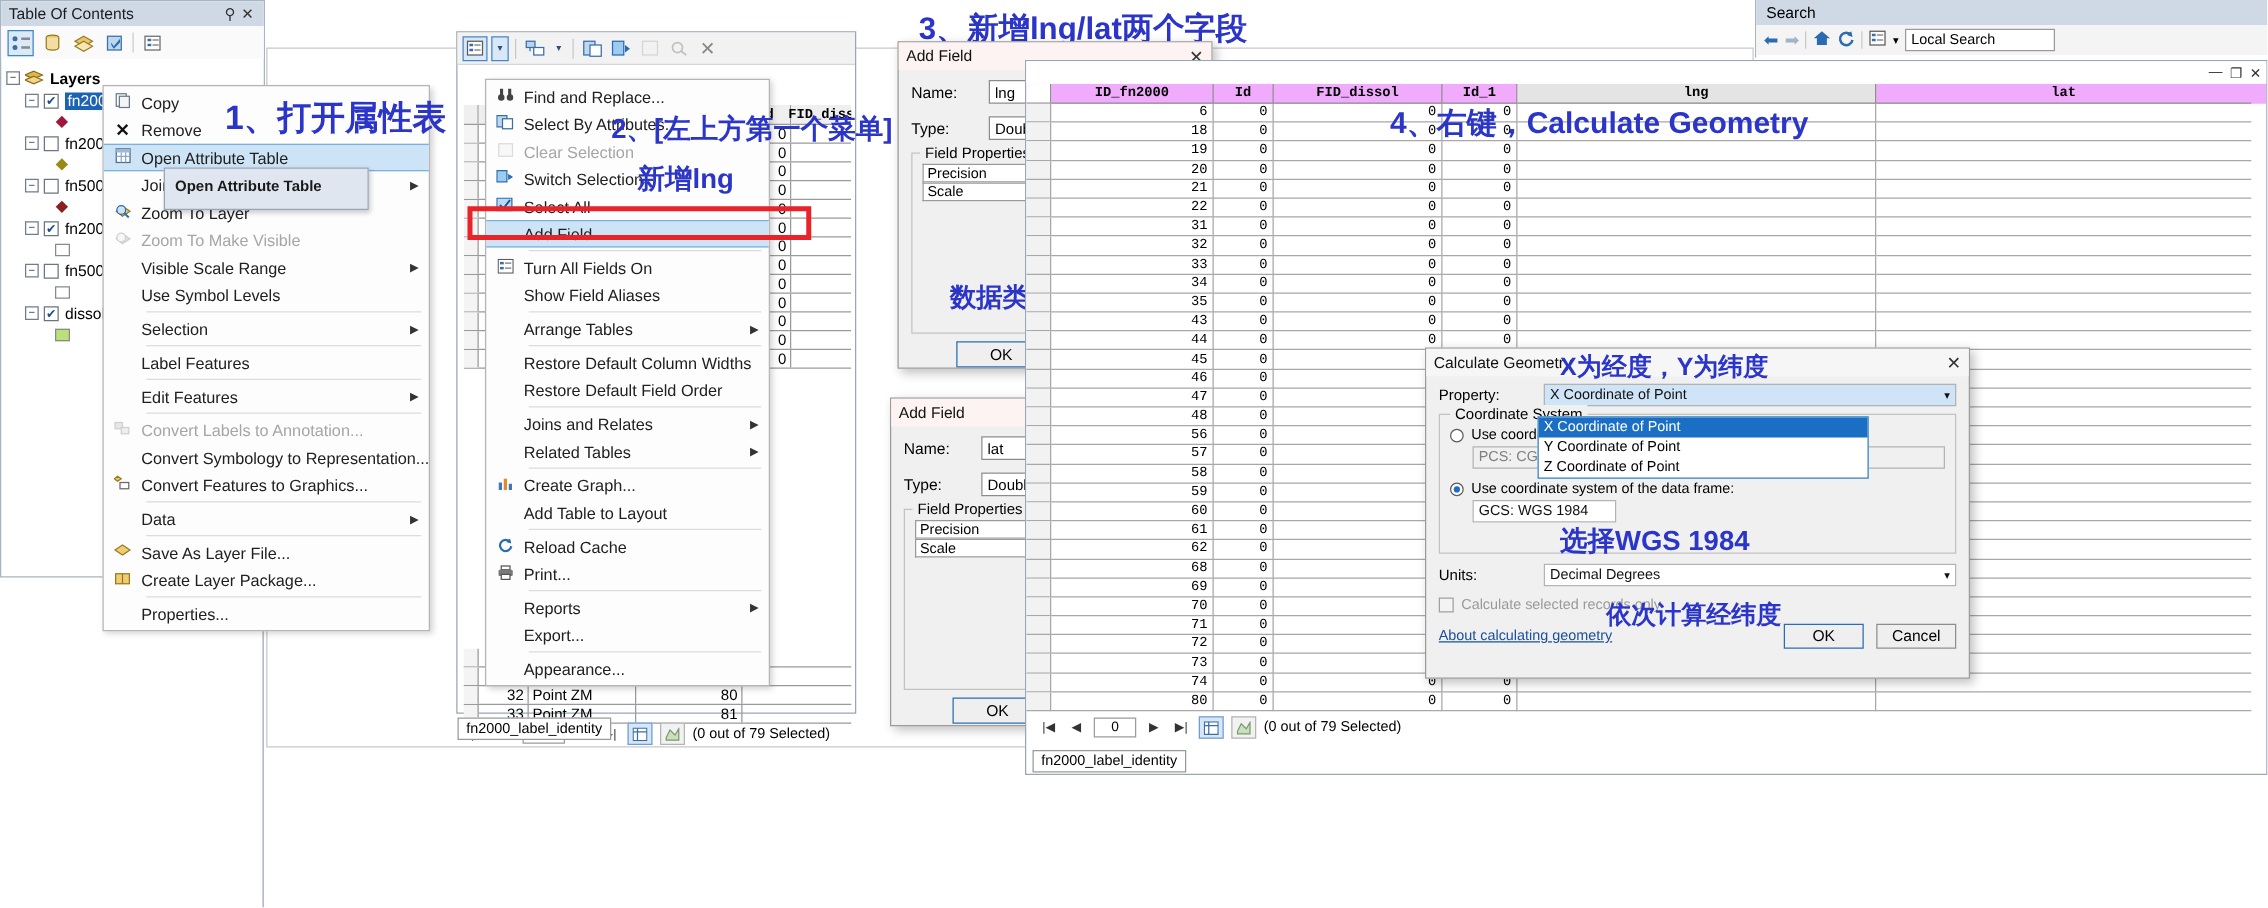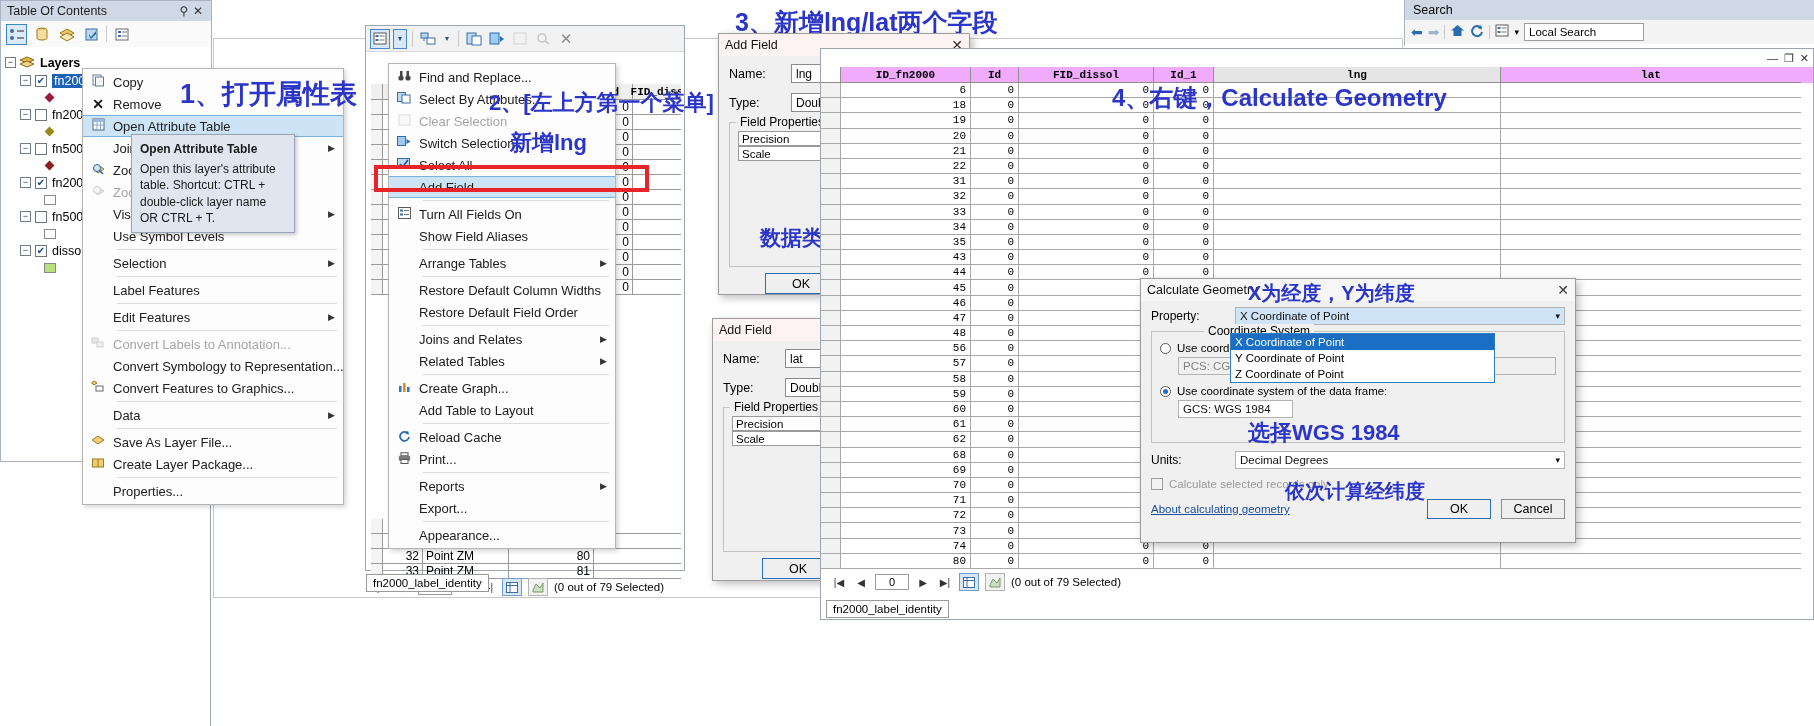--- a/index.html
+++ b/index.html
@@ -396,21 +396,20 @@
   </div>
   <div class="msep"></div>
   <div class="mi">
     <span class="ico"></span>
     <span class="lbl">Properties...</span>
   </div>
 </div>
 
 <div id="tooltip" class="abs">
   <div class="tt-h">Open Attribute Table</div>
-  <div>Open this layer's attribute table. Shortcut: CTRL + double-click layer name OR CTRL + T.</div>
 </div>
 
 <div class="abs anno" style="left:180px;top:76px;font-size:27px;">1、打开属性表</div>
 
 <div id="tablewin" class="abs">
   <div class="toolbar" style="height:26px;">
     <div class="tbtn boxed">
       <svg width="14" height="13" viewBox="0 0 14 13">
           <rect x="1" y="1" width="12" height="11" fill="#fff" stroke="#5a5a5a"></rect>
           <rect x="2.5" y="3" width="3" height="2" fill="#3a6ea5"></rect>
@@ -1150,21 +1149,21 @@
   <div style="padding:6px 10px 0 10px;">
     <div style="display:flex;align-items:center;margin-bottom:6px;">
       <span style="width:84px;font-size:12px;">Property:</span>
       <span class="rw" style="flex:1;background:#cfe4f7;justify-content:space-between;">
         <span>X Coordinate of Point</span>
         <span style="font-size:9px;">▾</span>
       </span>
     </div>
 
     <div style="border:1px solid #c2c2c2;padding:10px 8px 8px 8px;position:relative;height:112px;">
-      <span style="position:absolute;top:-8px;left:8px;background:#f0f0f0;padding:0 4px;font-size:12px;margin-left:44px;">Coordinate System</span>
+      <span style="position:absolute;top:-8px;left:8px;background:#f0f0f0;padding:0 4px;font-size:12px;">Coordinate System</span>
 
       <div style="display:flex;align-items:center;gap:6px;margin-bottom:3px;">
         <span class="radio"></span>
         <span style="font-size:11.5px;">Use coordinate system of the data source:</span>
       </div>
       <div class="ro" style="margin-left:18px;margin-bottom:10px;">PCS: CGCS2000 3 Degree GK CM 110E</div>
 
       <div style="display:flex;align-items:center;gap:6px;margin-bottom:3px;">
         <span class="radio on"></span>
         <span style="font-size:11.5px;">Use coordinate system of the data frame:</span>

